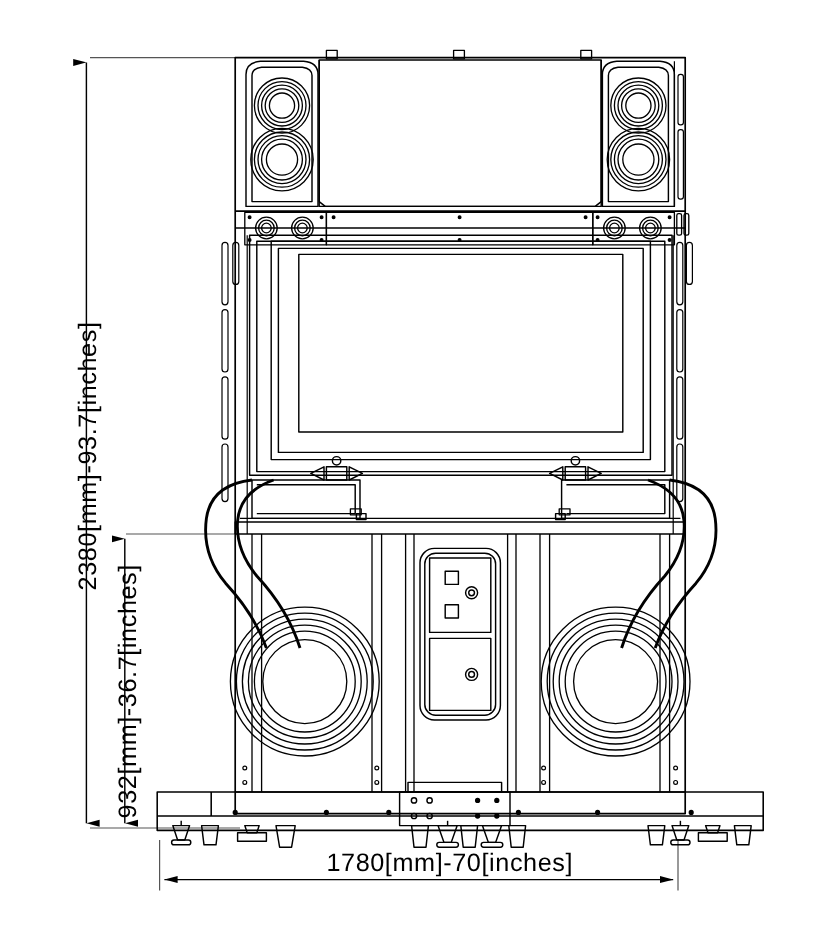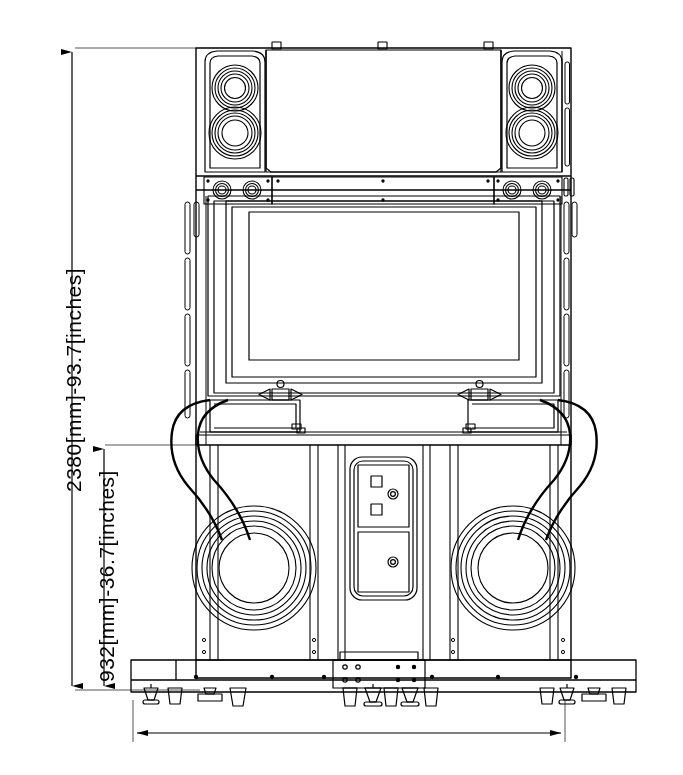--- a/index.html
+++ b/index.html
@@ -343,14 +343,15 @@
           </g>
       </g>
 
     </g>
   </svg>
 
   <div class="dimlabel vert" style="left:62px;top:492px;">2380[mm]-93.7[inches]</div>
 
   <div class="dimlabel vert" style="left:95px;top:682px;">932[mm]-36.7[inches]</div>
 
+  <div class="dimlabel" style="left:272px;top:708px;">1780[mm]-70[inches]</div>
 
 </div>
 
 </body></html>

